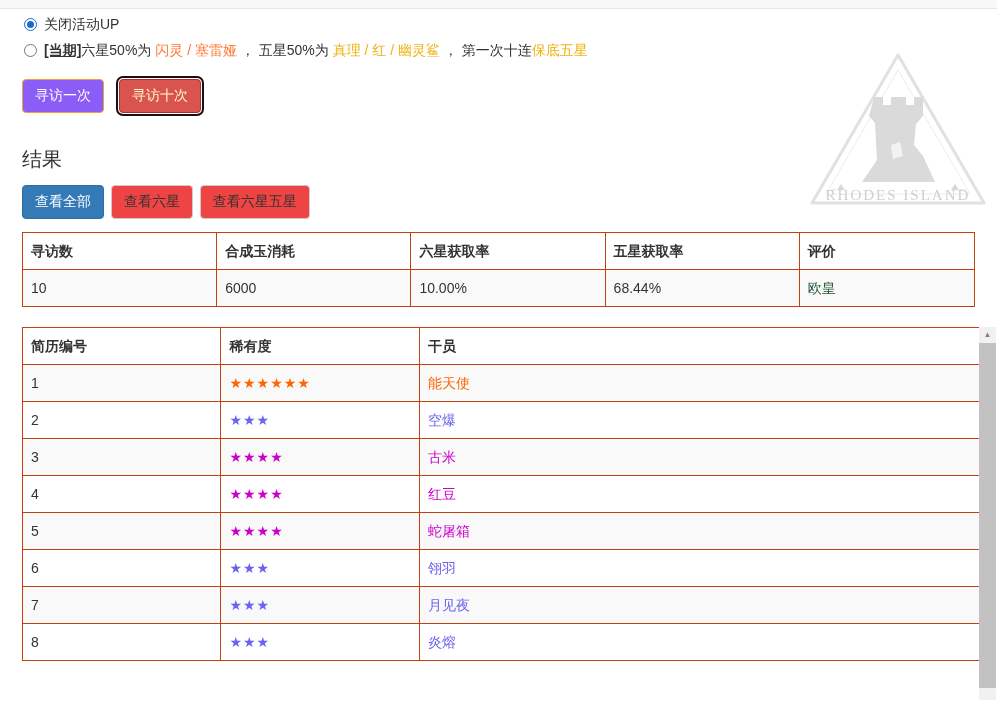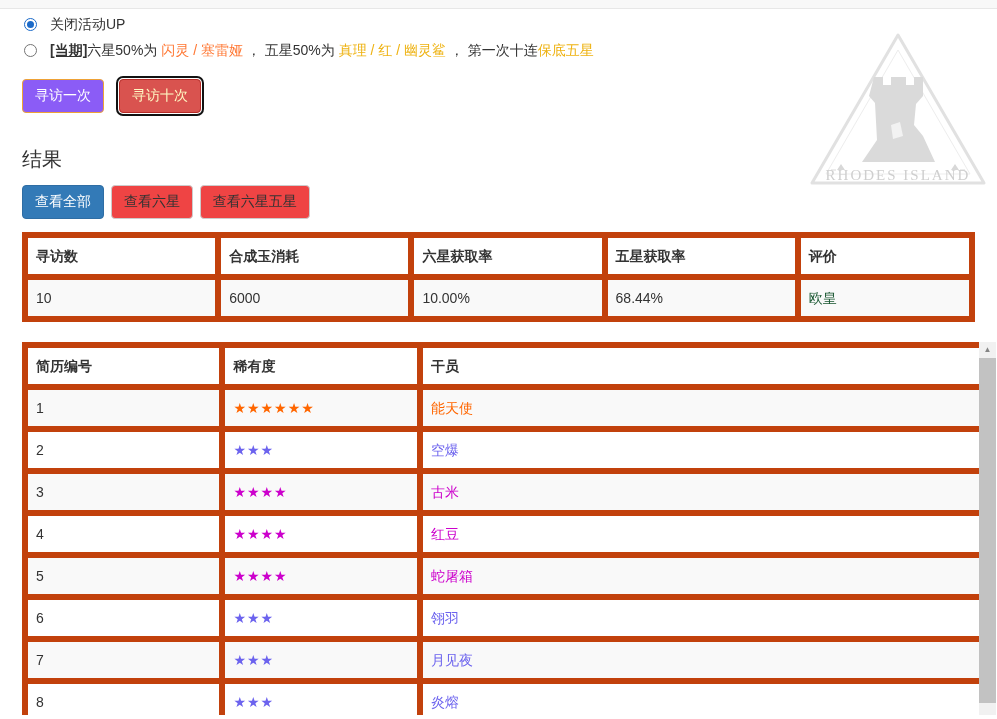--- a/index.html
+++ b/index.html
@@ -8,21 +8,21 @@
     width:997px; height:719px; overflow:hidden; position:relative;
     background:#fff; color:#333;
     font-family:"Liberation Sans", sans-serif; font-size:14px; line-height:1.42857;
   }
   .navbar-edge { height:9px; background:#f8f8f8; border-bottom:1px solid #e7e7e7; }
   .content { padding:0 22px; position:relative; }
 
   .page-title { font-size:20px; font-weight:400; margin:26px 0 13px; color:#333; }
   .section-title { font-size:20px; font-weight:400; margin:29px 0 11px; color:#333; }
 
-  .radio-row { display:flex; align-items:flex-start; margin:6px 0; cursor:pointer;gap:6px; }
+  .radio-row { display:flex; align-items:flex-start; margin:6px 0; cursor:pointer; }
   .radio-circle {
     width:13px; height:13px; border-radius:50%; border:1px solid #757575;
     background:#fff; margin:3px 7px 0 2px; flex:none; position:relative;
   }
   .radio-circle.checked { border-color:#1b6ac9; }
   .radio-circle.checked::after {
     content:""; position:absolute; left:2px; top:2px; right:2px; bottom:2px;
     border-radius:50%; background:#1b6ac9;
   }
   .radio-label { color:#333; }
@@ -41,21 +41,21 @@
     background:#d9534f; border-color:#b52b27; color:#fef9c3; margin-left:15px;
     box-shadow: 0 0 0 1px #fff, 0 0 0 3px #121212;
   }
   .filter-group { margin-bottom:13px; }
   .btn-primary { background:#337ab7; border-color:#2e6da4; color:#ffffff; }
   .btn-default { background:#ef4444; border-color:#ccc; color:#333; }
   .filter-group .btn { margin-right:3px; }
 
   table.tbl { width:100%; border-collapse:collapse; background:#fff; }
   table.tbl th, table.tbl td {
-    border:6px solid #c2410c; padding:8px; text-align:left; vertical-align:top;
+    border:1px solid #c2410c; padding:8px; text-align:left; vertical-align:top;
     line-height:20px; font-size:14px;
   }
   table.tbl thead th { font-weight:bold; color:#333; }
   table.tbl tbody tr:nth-child(odd) { background:#f9f9f9; }
 
   .summary-tbl { margin-top:0; }
 
   .results-wrap { position:relative; margin-top:20px; margin-right:-21px; height:373px; overflow:hidden; }
   .results-tbl { width:calc(100% - 21px); }
 
@@ -72,21 +72,21 @@
   }
   .sb-arrow {
     height:16px; display:flex; align-items:center; justify-content:center;
     color:#858585; font-size:8px; line-height:16px; cursor:pointer;
   }
   .sb-thumb {
     position:absolute; left:0; top:16px; width:17px; height:345px;
     background:#c2c2c2; cursor:pointer;
   }
 
-  .logo { position:absolute; top:30px; right:8px; width:182px; height:160px; pointer-events:none; }
+  .logo { position:absolute; top:50px; right:8px; width:182px; height:160px; pointer-events:none; }
   .logo svg { display:block; }
   .logo text {
     font-family:"Liberation Serif", serif; font-size:15px; letter-spacing:2px;
     fill:#cfcfcf;
   }
 </style>
 </head>
 <body>
 
 <div class="navbar-edge"></div>

